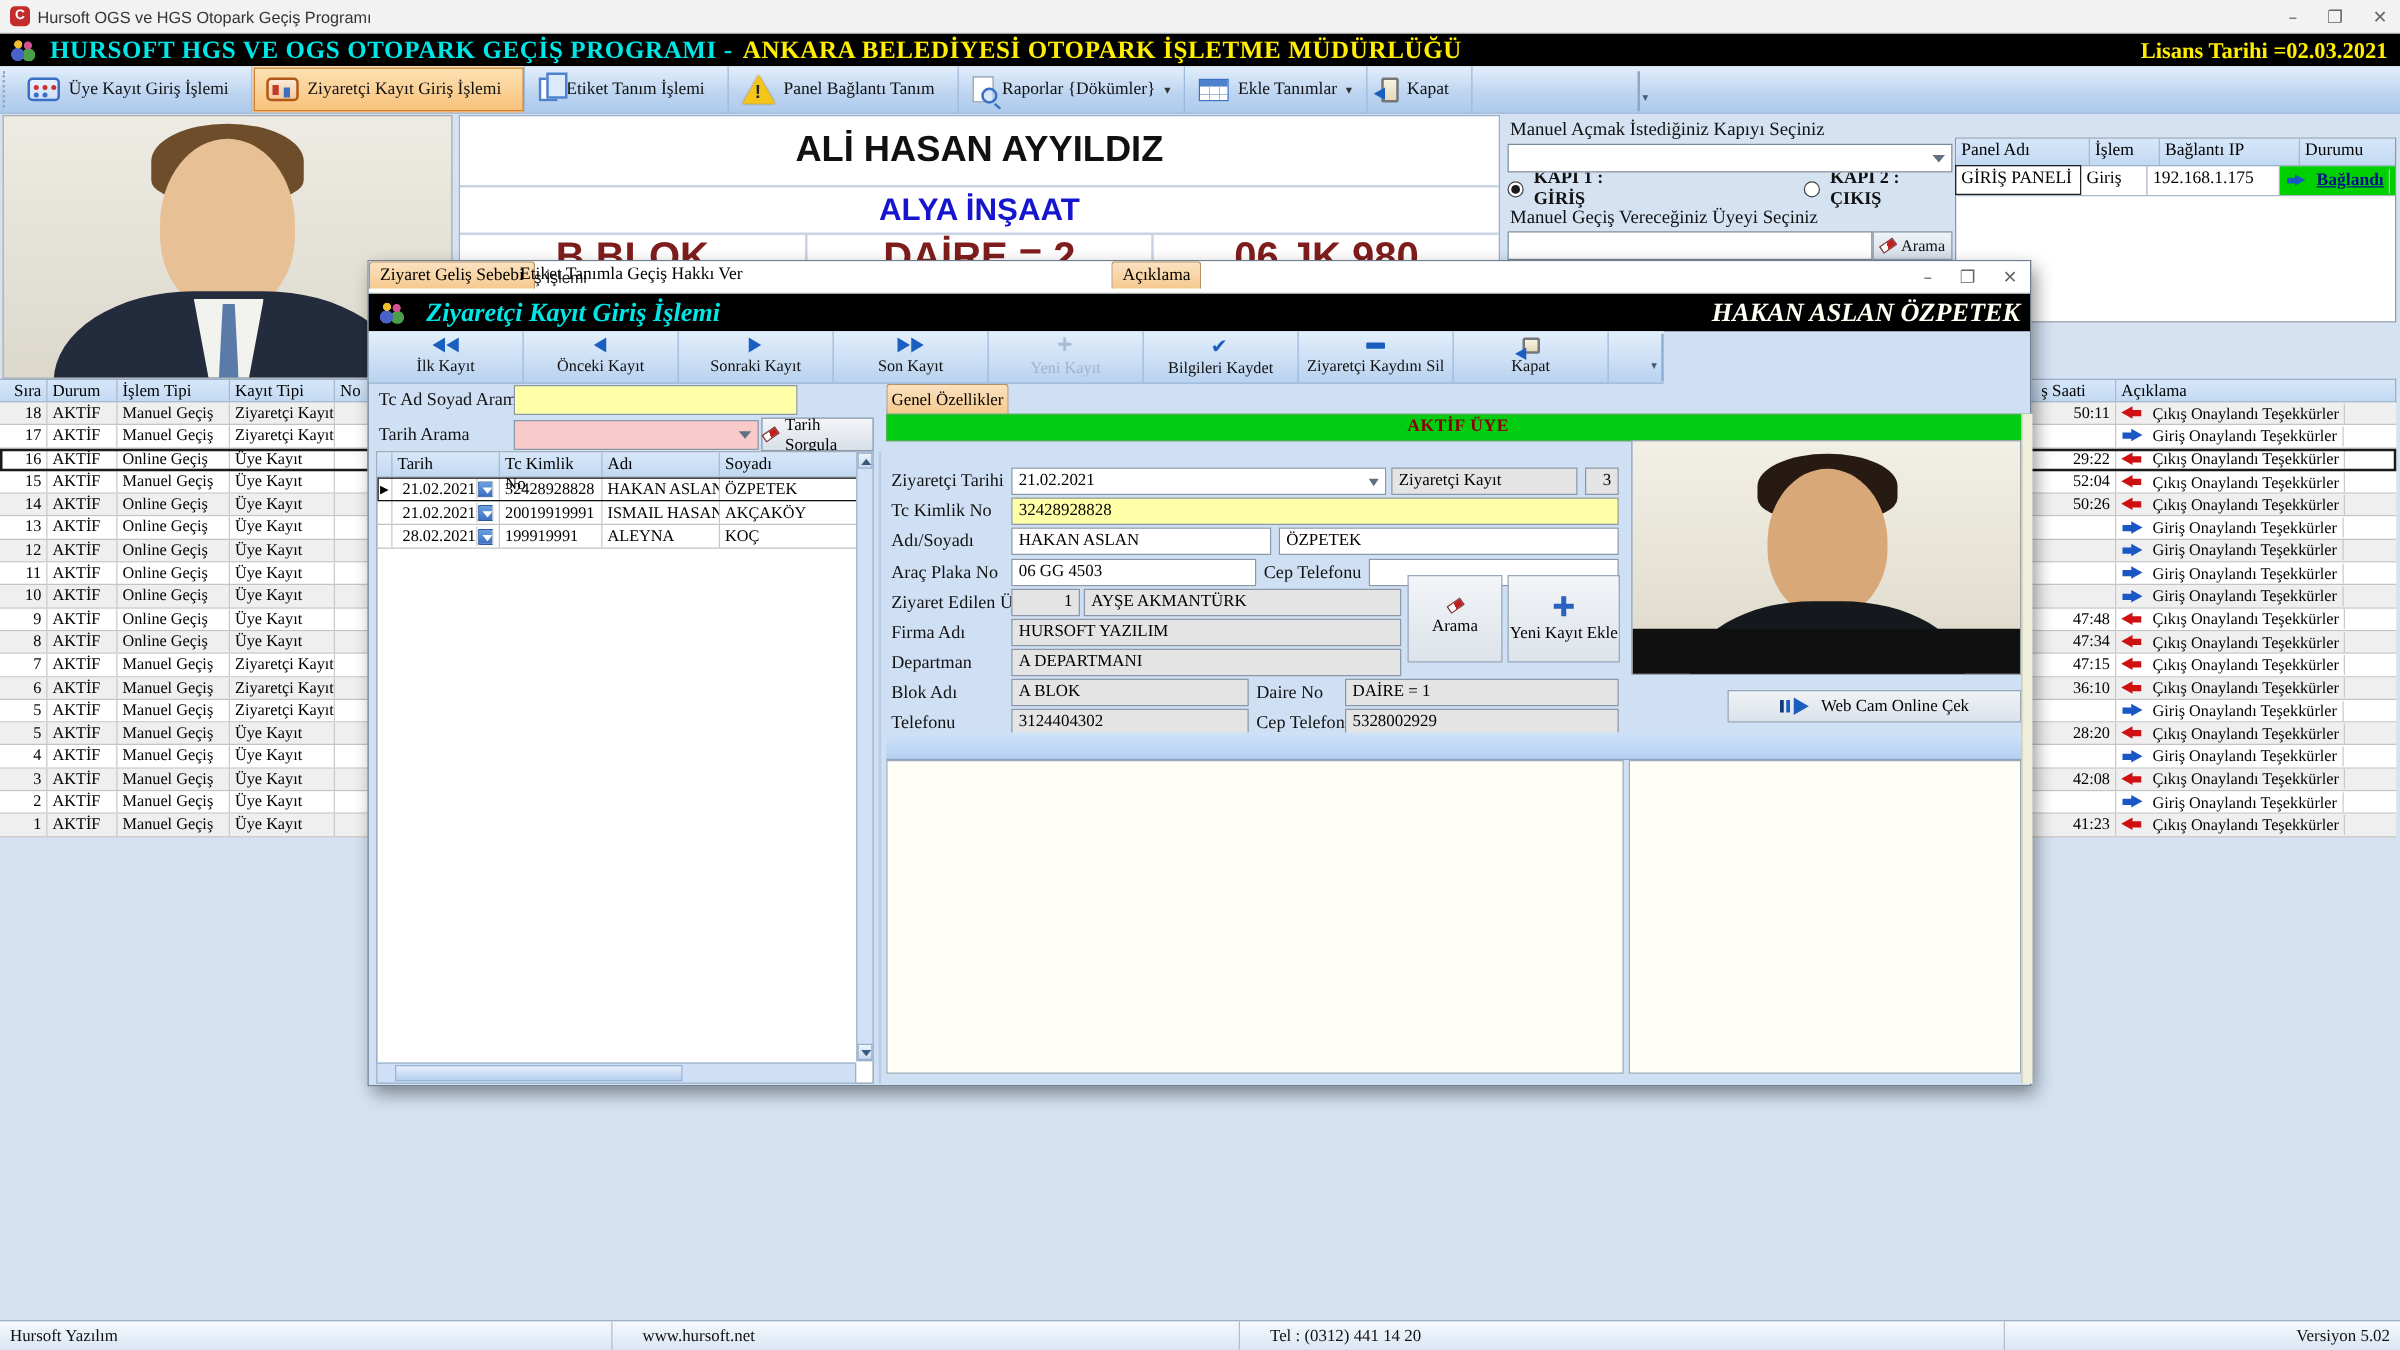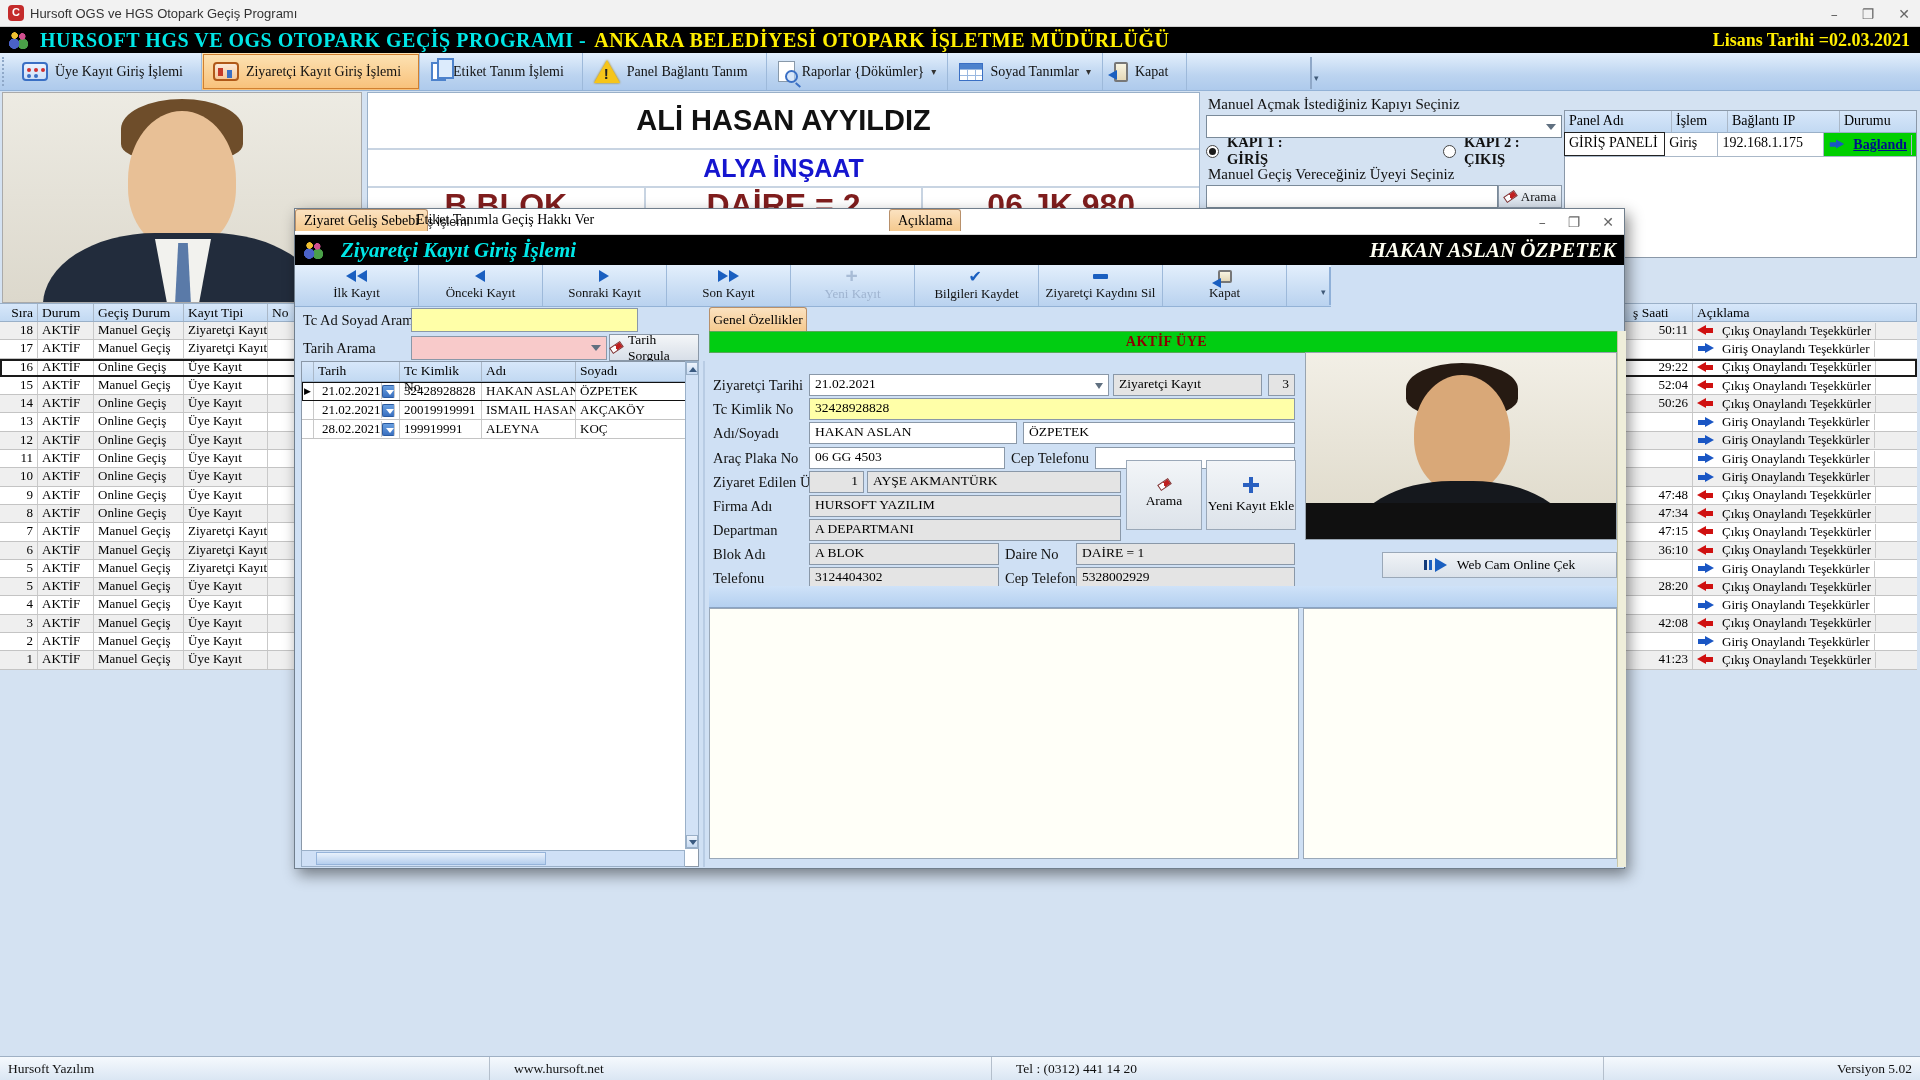--- a/index.html
+++ b/index.html
@@ -309,21 +309,21 @@
     </div>
 
     <div class="tbtn">
       <span class="tb-icon report-icon"></span>
       <span>Raporlar {Dökümler}</span>
       <span class="dd">▾</span>
     </div>
 
     <div class="tbtn">
       <span class="tb-icon table-icon"></span>
-      <span>Soyad Tanımlar</span>
+      <span>Ekle Tanımlar</span>
       <span class="dd">▾</span>
     </div>
 
     <div class="tbtn">
       <span class="tb-icon exit-door-icon"></span>
       <span>Kapat</span>
       <span class="dd"></span>
     </div>
   </div>
 <div class="tb-grip2 abs" style="left:1310px; top:57px; height:32px;"></div>
@@ -383,21 +383,21 @@
       <i class="arr in mini"></i>
       <span>Bağlandı</span>
     </span>
   </div>
 </div>
 
 <div id="ltable" class="abs">
   <div class="ptable-head">
     <span class="c-sira">Sıra</span>
     <span class="c-durum">Durum</span>
-    <span class="c-gecis">Geçiş Durum</span>
+    <span class="c-gecis">İşlem Tipi</span>
     <span class="c-kayit">Kayıt Tipi</span>
     <span class="c-no">No</span>
   </div>
   <div>
 
       <div class="lrow">
         <span class="c-sira">18</span>
         <span class="c-durum">AKTİF</span>
         <span class="c-gecis">Manuel Geçiş</span>
         <span class="c-kayit">Ziyaretçi Kayıt</span>

